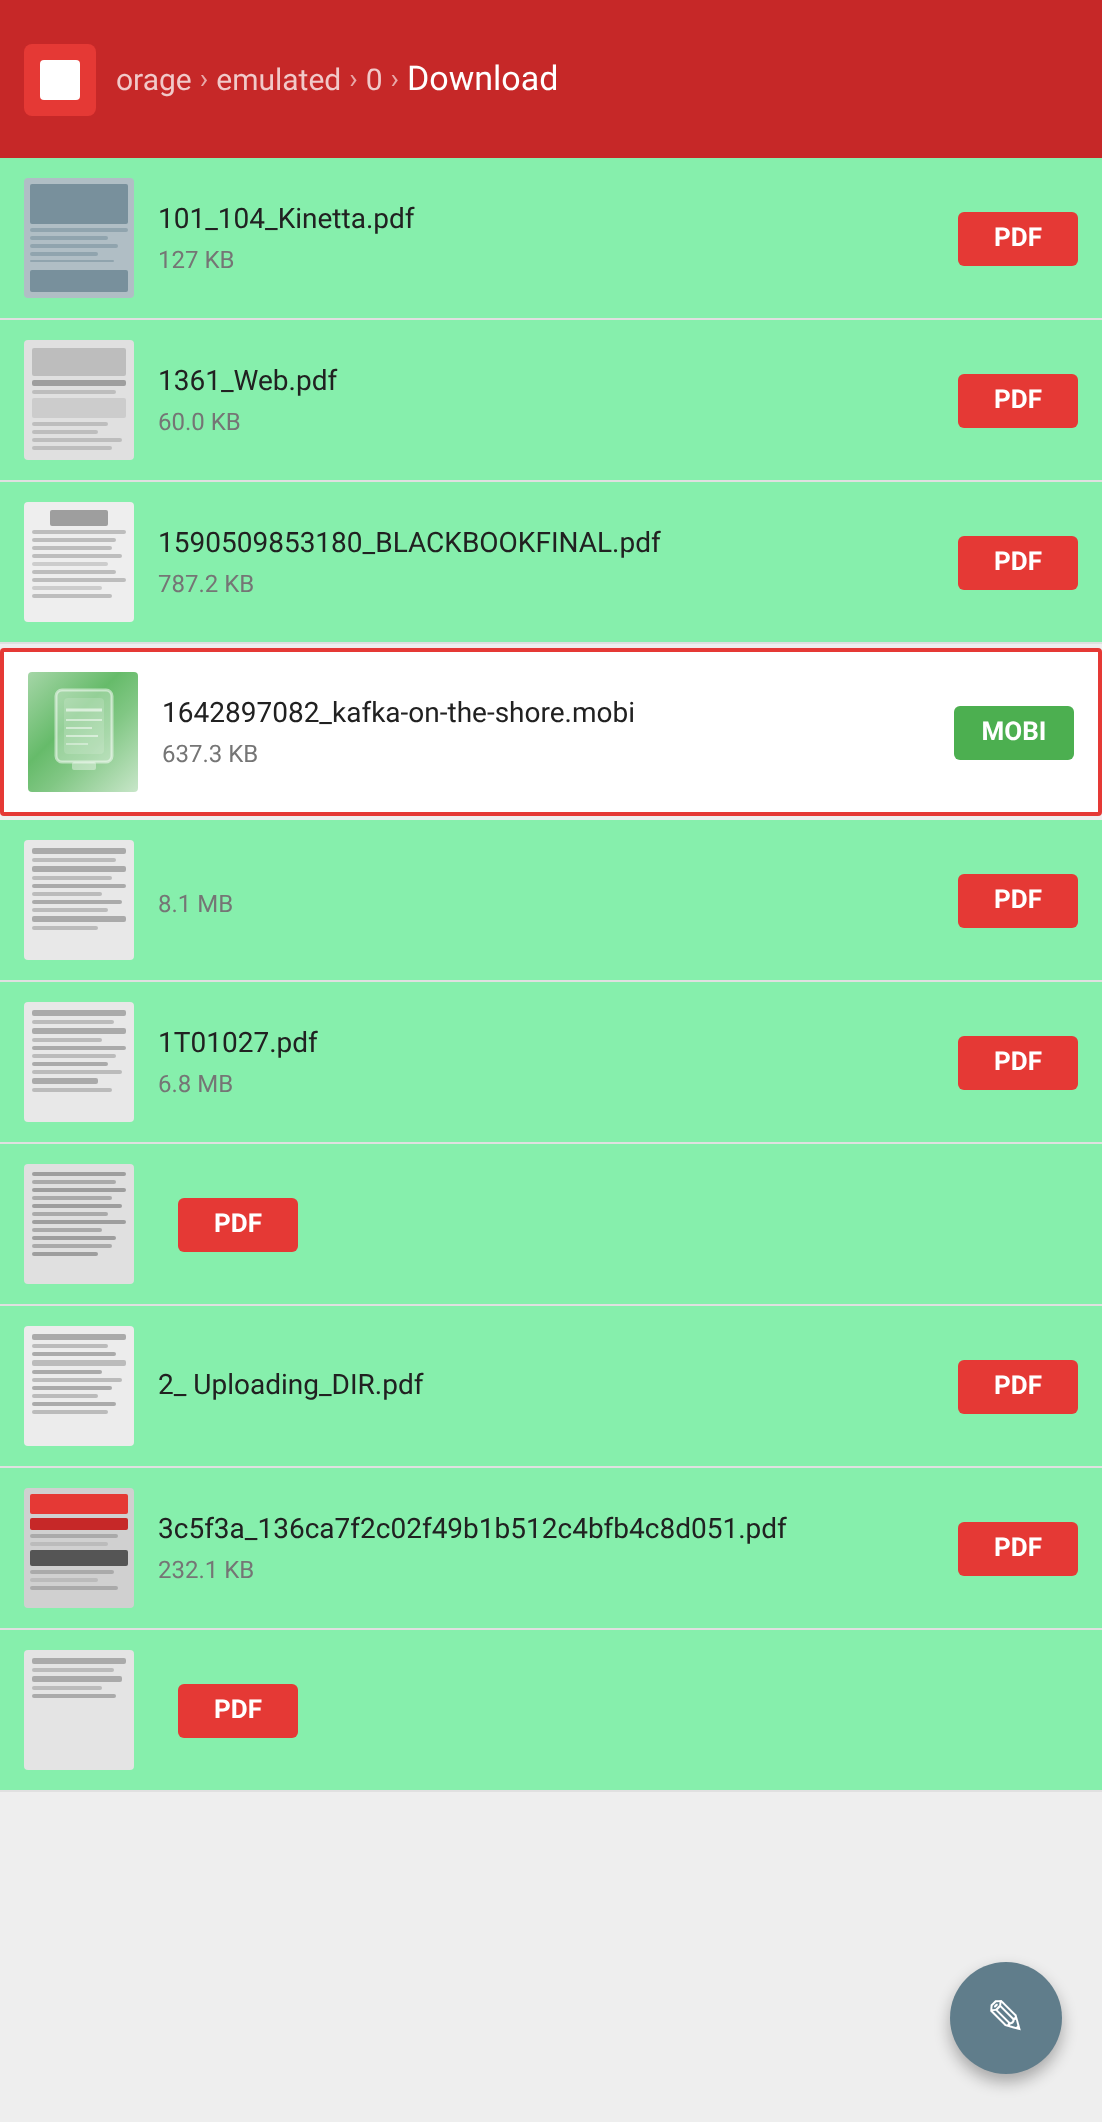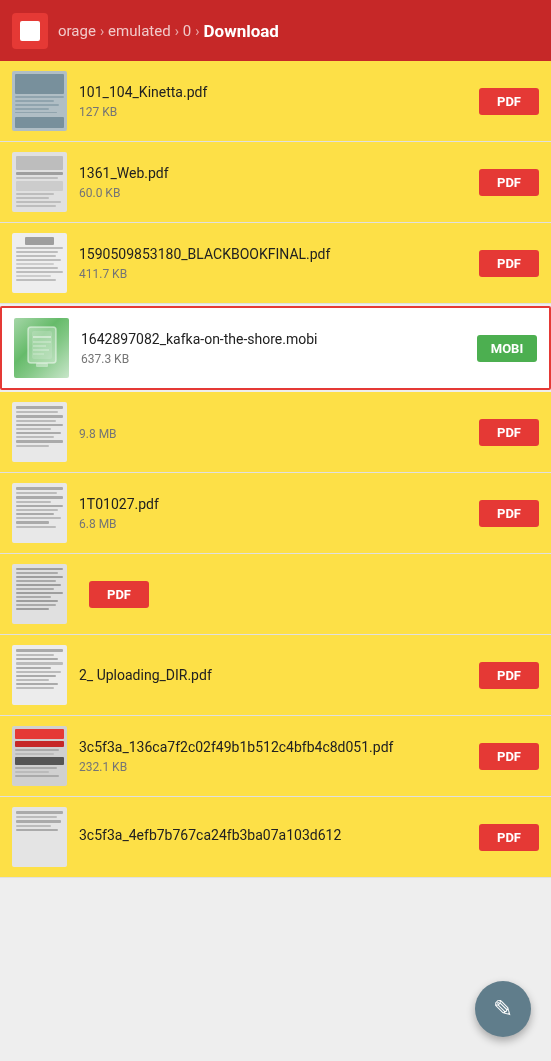--- a/index.html
+++ b/index.html
@@ -7,21 +7,21 @@
       font-family: 'Roboto', Arial, sans-serif;
       background: #eeeeee;
       width: 551px;
       min-height: 1061px;
       overflow-x: hidden;
     }
 
     
     .header {
       background: #c62828;
-      height: 61px;
+      height: 79px;
       display: flex;
       align-items: center;
       padding: 0 12px;
       gap: 0;
     }
     .header-app-icon {
       width: 36px;
       height: 36px;
       background: #e53935;
       border-radius: 4px;
@@ -42,35 +42,35 @@
       align-items: center;
       gap: 4px;
       flex: 1;
     }
     .breadcrumb-item {
       color: rgba(255,255,255,0.75);
       font-size: 15px;
     }
     .breadcrumb-item.active {
       color: #fff;
-      font-weight: bold;
+      font-weight: normal;
       font-size: 17px;
     }
     .breadcrumb-chevron {
       color: rgba(255,255,255,0.6);
       font-size: 14px;
     }
 
     
     .file-list {
       background: #eeeeee;
     }
 
     .file-item {
-      background: #fde047;
+      background: #86efac;
       display: flex;
       align-items: center;
       padding: 10px 12px;
       border-bottom: 1px solid #e0e0e0;
       min-height: 80px;
     }
     .file-item.highlighted {
       background: #fff;
       border: 2px solid #e53935;
       border-radius: 2px;
@@ -217,21 +217,21 @@
         <div style="width:95%;height:2px;background:#bdbdbd;border-radius:1px;"></div>
         <div style="width:80%;height:2px;background:#ccc;border-radius:1px;"></div>
         <div style="width:90%;height:2px;background:#bdbdbd;border-radius:1px;"></div>
         <div style="width:100%;height:2px;background:#bdbdbd;border-radius:1px;"></div>
         <div style="width:75%;height:2px;background:#ccc;border-radius:1px;"></div>
         <div style="width:85%;height:2px;background:#bdbdbd;border-radius:1px;"></div>
       </div>
     </div>
     <div class="file-info">
       <div class="file-name">1590509853180_BLACKBOOKFINAL.pdf</div>
-      <div class="file-size">411.7 KB</div>
+      <div class="file-size">787.2 KB</div>
     </div>
     <div class="file-badge pdf">PDF</div>
   </div>
 
   <div class="file-item highlighted">
     <div class="file-thumbnail mobi-thumb">
       <svg width="36" height="46" viewBox="0 0 36 46" fill="none" xmlns="http://www.w3.org/2000/svg">
         <rect x="4" y="2" width="28" height="36" rx="3" fill="rgba(255,255,255,0.3)" stroke="rgba(255,255,255,0.5)" stroke-width="1.5"></rect>
         <rect x="8" y="6" width="20" height="28" rx="2" fill="rgba(255,255,255,0.15)"></rect>
         <line x1="9" y1="12" x2="27" y2="12" stroke="rgba(255,255,255,0.6)" stroke-width="1.5"></line>
@@ -258,21 +258,21 @@
         <div style="width:85%;height:2px;background:#bbb;border-radius:1px;"></div>
         <div style="width:100%;height:2px;background:#aaa;border-radius:1px;"></div>
         <div style="width:75%;height:2px;background:#bbb;border-radius:1px;"></div>
         <div style="width:95%;height:2px;background:#aaa;border-radius:1px;"></div>
         <div style="width:80%;height:2px;background:#bbb;border-radius:1px;"></div>
         <div style="width:100%;height:3px;background:#aaa;border-radius:1px;"></div>
         <div style="width:70%;height:2px;background:#bbb;border-radius:1px;"></div>
       </div>
     </div>
     <div class="file-info">
-      <div class="file-size">9.8 MB</div>
+      <div class="file-size">8.1 MB</div>
     </div>
     <div class="file-badge pdf">PDF</div>
   </div>
 
   <div class="file-item">
     <div class="file-thumbnail">
       <div style="width:100%;height:100%;background:#e8e8e8;display:flex;flex-direction:column;padding:4px;gap:2px;">
         <div style="width:100%;height:3px;background:#aaa;border-radius:1px;"></div>
         <div style="width:88%;height:2px;background:#bbb;border-radius:1px;"></div>
         <div style="width:100%;height:3px;background:#aaa;border-radius:1px;"></div>
@@ -355,24 +355,20 @@
   <div class="file-item" style="min-height:60px;">
     <div class="file-thumbnail">
       <div style="width:100%;height:100%;background:#e4e4e4;display:flex;flex-direction:column;padding:4px;gap:2px;">
         <div style="width:100%;height:3px;background:#aaa;border-radius:1px;"></div>
         <div style="width:88%;height:2px;background:#bbb;border-radius:1px;"></div>
         <div style="width:95%;height:3px;background:#aaa;border-radius:1px;"></div>
         <div style="width:75%;height:2px;background:#bbb;border-radius:1px;"></div>
         <div style="width:90%;height:2px;background:#aaa;border-radius:1px;"></div>
       </div>
     </div>
-    <div class="file-info">
-      <div class="file-name">3c5f3a_4efb7b767ca24fb3ba07a103d612</div>
-      <div class="file-size"></div>
-    </div>
     <div class="file-badge pdf">PDF</div>
   </div>
 
 </div>
 
 <div class="fab">
   <span class="fab-icon">✎</span>
 </div>
 
 </body></html>

